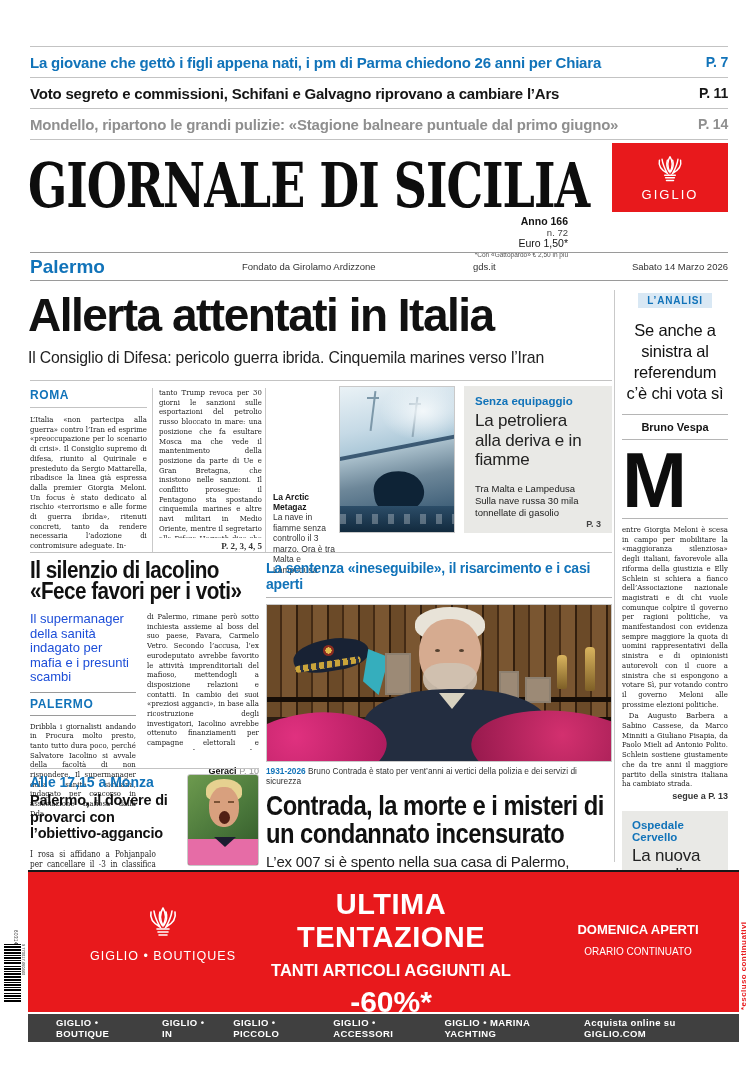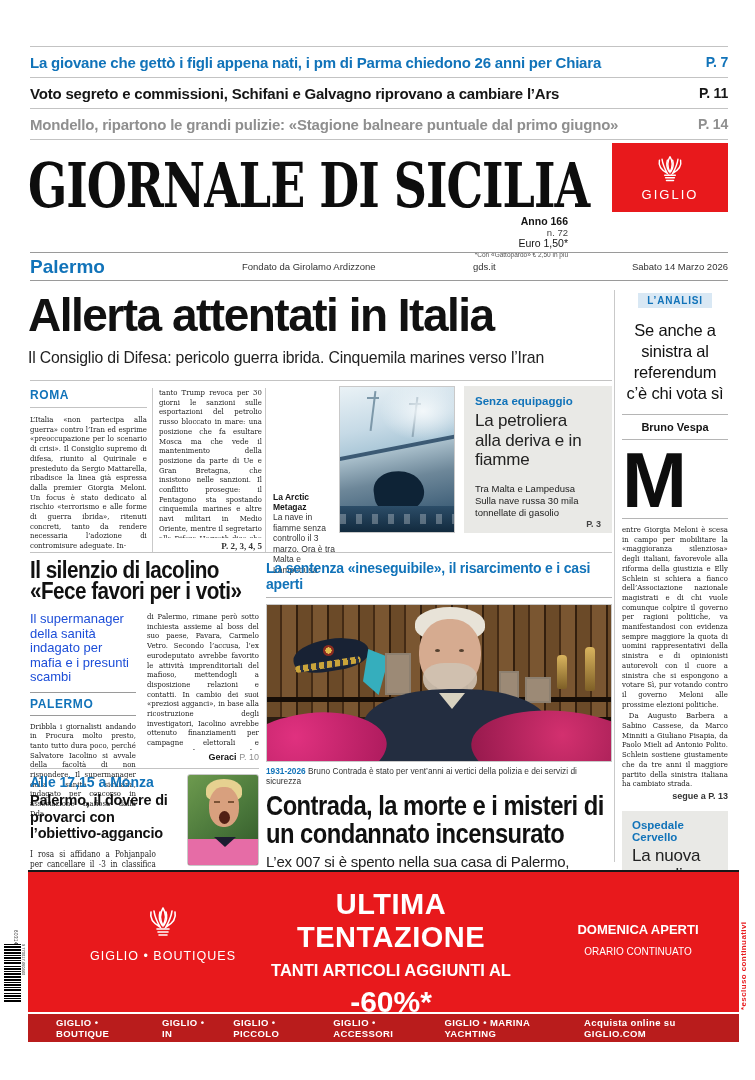--- a/index.html
+++ b/index.html
@@ -92,21 +92,21 @@
   .ad-brand .bn{font-size:12.5px;letter-spacing:1px;margin-top:5px;}
   .ad-center{position:absolute;left:218px;top:16px;width:290px;text-align:center;}
   .ad-center .t1{font-size:29px;font-weight:bold;letter-spacing:.5px;}
   .ad-center .t2{font-size:16.5px;font-weight:bold;margin-top:7px;}
   .ad-center .t3{font-size:30px;font-weight:bold;margin-top:5px;}
   .ad-right{position:absolute;left:525px;top:50px;width:170px;text-align:center;}
   .ad-right .r1{font-size:13px;font-weight:bold;}
   .ad-right .r2{font-size:10px;font-weight:normal;margin-top:9px;}
   .ad-note{position:absolute;left:739px;top:878px;height:132px;writing-mode:vertical-rl;
     transform:rotate(180deg);font-size:8px;font-weight:bold;color:#e8191c;letter-spacing:.4px;}
-  .ad-footer{position:absolute;left:28px;top:1014px;width:711px;height:28px;background:#b91c1c;
+  .ad-footer{position:absolute;left:28px;top:1014px;width:711px;height:28px;background:#404040;
     display:flex;align-items:center;padding:0 28px;box-sizing:border-box;gap:26px;color:#fff;
     font-size:9.5px;font-weight:bold;letter-spacing:.4px;}
   .ad-footer .cta{margin-left:auto;}
 
   
   .barcode{position:absolute;left:4px;top:930px;width:19px;height:82px;}
   .barcode .digits-top{font-size:4.5px;transform:rotate(90deg);transform-origin:0 0;
      position:absolute;left:14px;top:0;color:#222;letter-spacing:.5px;}
   .barcode .bars{position:absolute;left:0;top:14px;width:17px;height:58px;
     background:repeating-linear-gradient(180deg,#000 0px,#000 1.3px,#fff 1.3px,#fff 2.3px,
@@ -297,21 +297,21 @@
     <div class="iac-headline">Il silenzio di Iacolino «Fece favori per i voti»</div>
     <div class="abs" style="left:0;top:52px;width:106px;">
       <div class="standfirst">Il supermanager della sanità indagato per mafia e i presunti scambi</div>
       <div class="mini-rule" style="margin-top:7px;"></div>
       <div class="kicker" style="padding:4px 0;">PALERMO</div>
       <div class="mini-rule" style="margin-bottom:6px;"></div>
       <div class="serif-body">Dribbla i giornalisti andando in Procura molto presto, tanto tutto dura poco, perché Salvatore Iacolino si avvale della facoltà di non rispondere. Il supermanager della sanità siciliana, indagato per concorso in associazione mafiosa dalla Dda</div>
     </div>
     <div class="abs" style="left:117px;top:52px;width:112px;">
       <div class="serif-body" style="max-height:138px;overflow:hidden;">di Palermo, rimane però sotto inchiesta assieme al boss del suo paese, Favara, Carmelo Vetro. Secondo l’accusa, l’ex eurodeputato avrebbe favorito le attività imprenditoriali del mafioso, mettendogli a disposizione relazioni e contatti. In cambio dei suoi «preziosi agganci», in base alla ricostruzione degli investigatori, Iacolino avrebbe ottenuto finanziamenti per campagne elettorali e assunzioni di persone a lui vicine.</div>
-      <div class="byline" style="margin-top:2px;">
+      <div class="byline" style="margin-top:16px;">
         <b>Geraci</b>
         <span class="gray">P. 10</span>
       </div>
     </div>
   </div>
 
   <div class="abs" style="left:266px;top:560px;width:346px;">
     <div class="con-kicker">La sentenza «ineseguibile», il risarcimento e i casi aperti</div>
     <div class="mini-rule" style="margin-top:5px;background:#b5b5b5;"></div>
     <div class="photo-frame conphoto" style="position:relative;margin-top:6px;width:346px;height:158px;">

